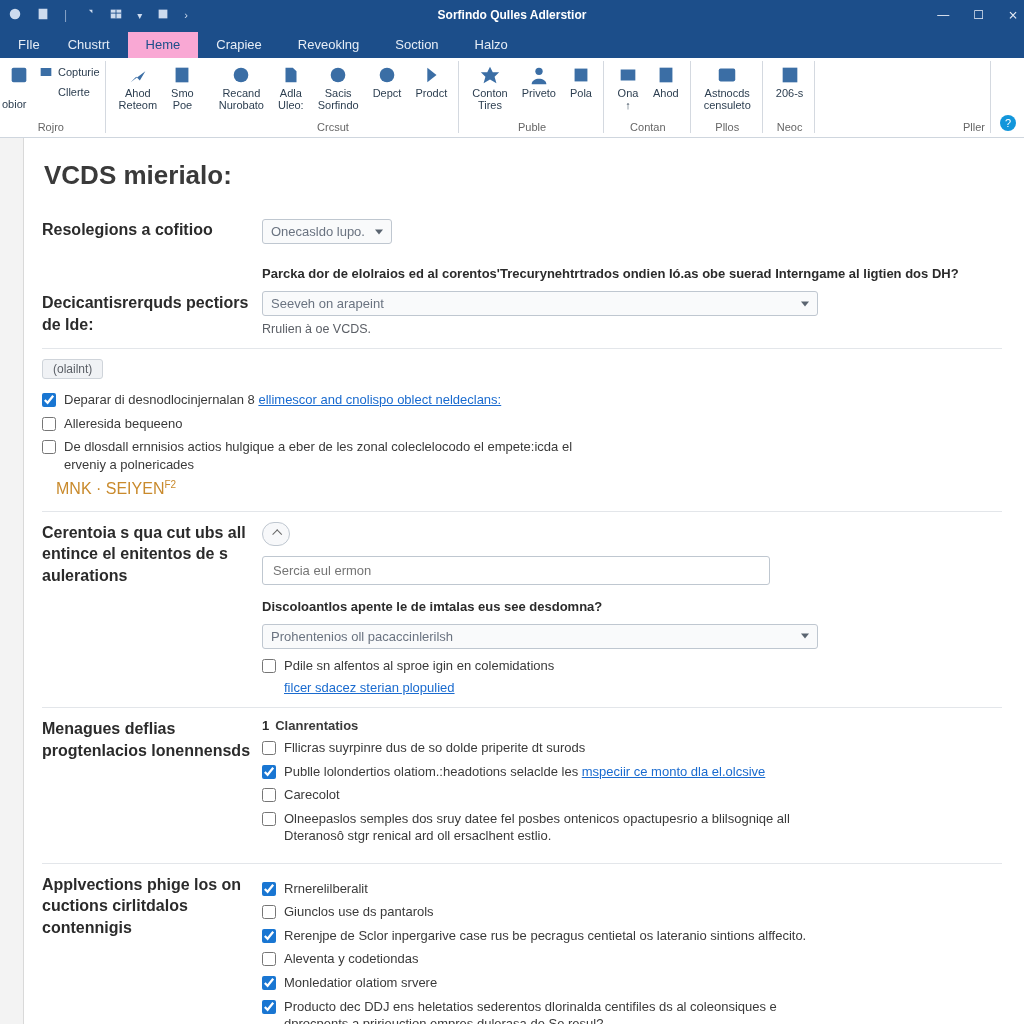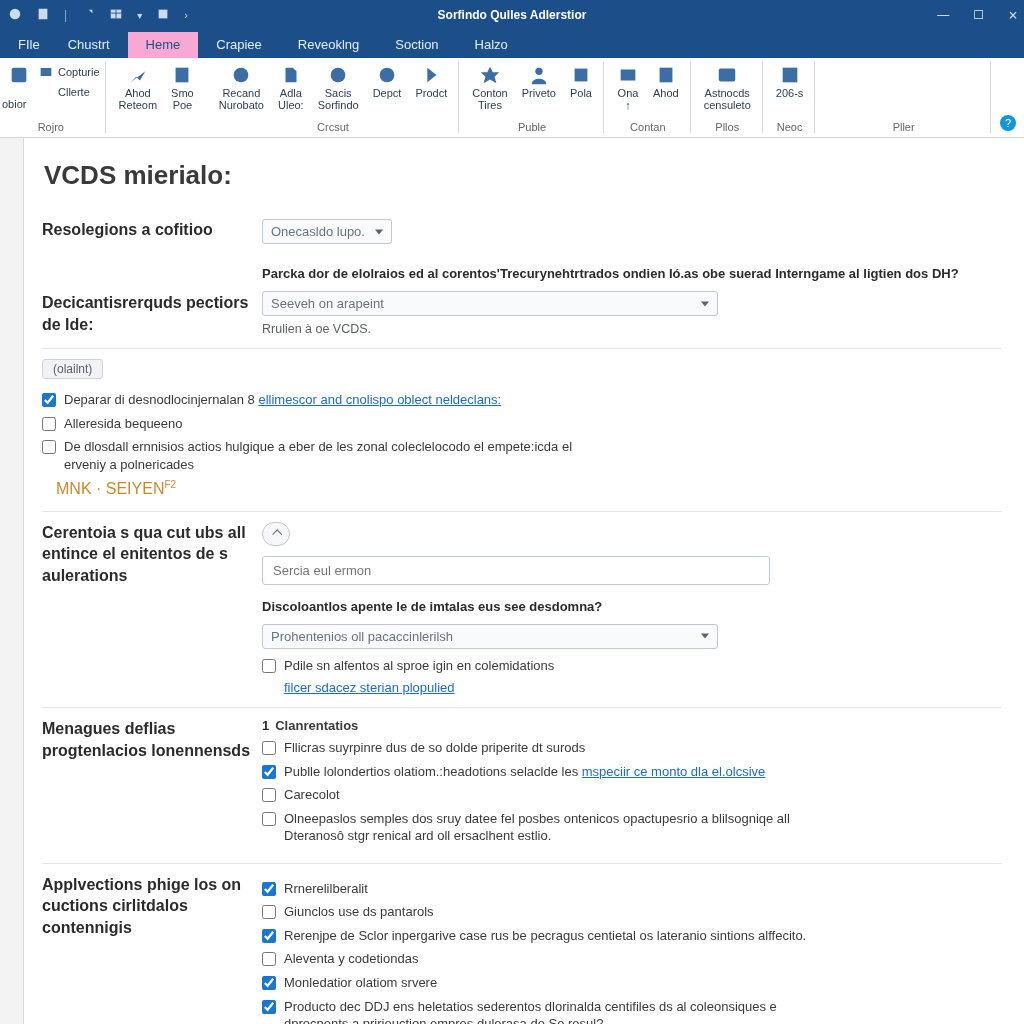--- a/index.html
+++ b/index.html
@@ -28,21 +28,21 @@
   .page { flex:1; background:#fff; padding:18px 22px 18px 18px; overflow:hidden; }
 
   h1.pagetitle { font-size:26px; font-weight:600; color:#3a3a3a; margin:4px 0 18px 2px; }
 
   .section { display:flex; border-top:1px solid #e3e6ea; padding:10px 0 12px; }
   .section:first-of-type { border-top:none; }
   .section .lab { width:220px; font-size:16px; font-weight:600; color:#2b2b2b; line-height:1.35; padding-right:10px; }
   .section .body { flex:1; font-size:13px; color:#3a3a3a; }
 
   .select { border:1px solid #bfc7d0; border-radius:3px; padding:4px 26px 4px 8px; font-size:13px; color:#6a7380; background:#f9fafb; position:relative; display:inline-block; min-width:120px; }
-  .select.wide { display:block; width:456px; }
+  .select.wide { display:block; width:556px; }
   .select::after { content:""; position:absolute; right:8px; top:50%; width:0; height:0; border-left:4px solid transparent; border-right:4px solid transparent; border-top:5px solid #5a6470; transform:translateY(-50%); }
 
   .qtext { font-size:13px; font-weight:600; color:#2b2b2b; margin:6px 0 10px; }
   .hint { font-size:12.5px; color:#5b5f66; margin-top:6px; }
   .badge { display:inline-block; border:1px solid #cfd4da; background:#f0f2f5; color:#5b5f66; font-size:12px; padding:2px 10px; border-radius:3px; }
   .cbrow { display:flex; align-items:flex-start; gap:8px; margin:6px 0; }
   .cbrow input[type=checkbox] { width:14px; height:14px; margin-top:2px; accent-color:#1976d2; }
   .cbrow label { font-size:13px; color:#3a3a3a; line-height:1.35; }
   .link { color:#1a6bcf; text-decoration:underline; cursor:pointer; }
   .muted { color:#9aa1a9; }
@@ -246,21 +246,21 @@
             <rect x="4" y="4" width="16" height="16"></rect>
           </svg>
           <span class="lbl">206-s</span>
         </div>
     </div>
     <div class="sect">Neoc</div>
   </div>
 
   <div class="group" style="flex:1">
     <div class="row"></div>
-    <div class="sect" style="text-align:center">Pller</div>
+    <div class="sect" style="text-align:right">Pller</div>
   </div>
 
   <div class="help">
       <span class="circle">?</span>
     </div>
 </div>
 
 <div class="workspace">
   <div class="gutter"></div>
   <div class="page">

